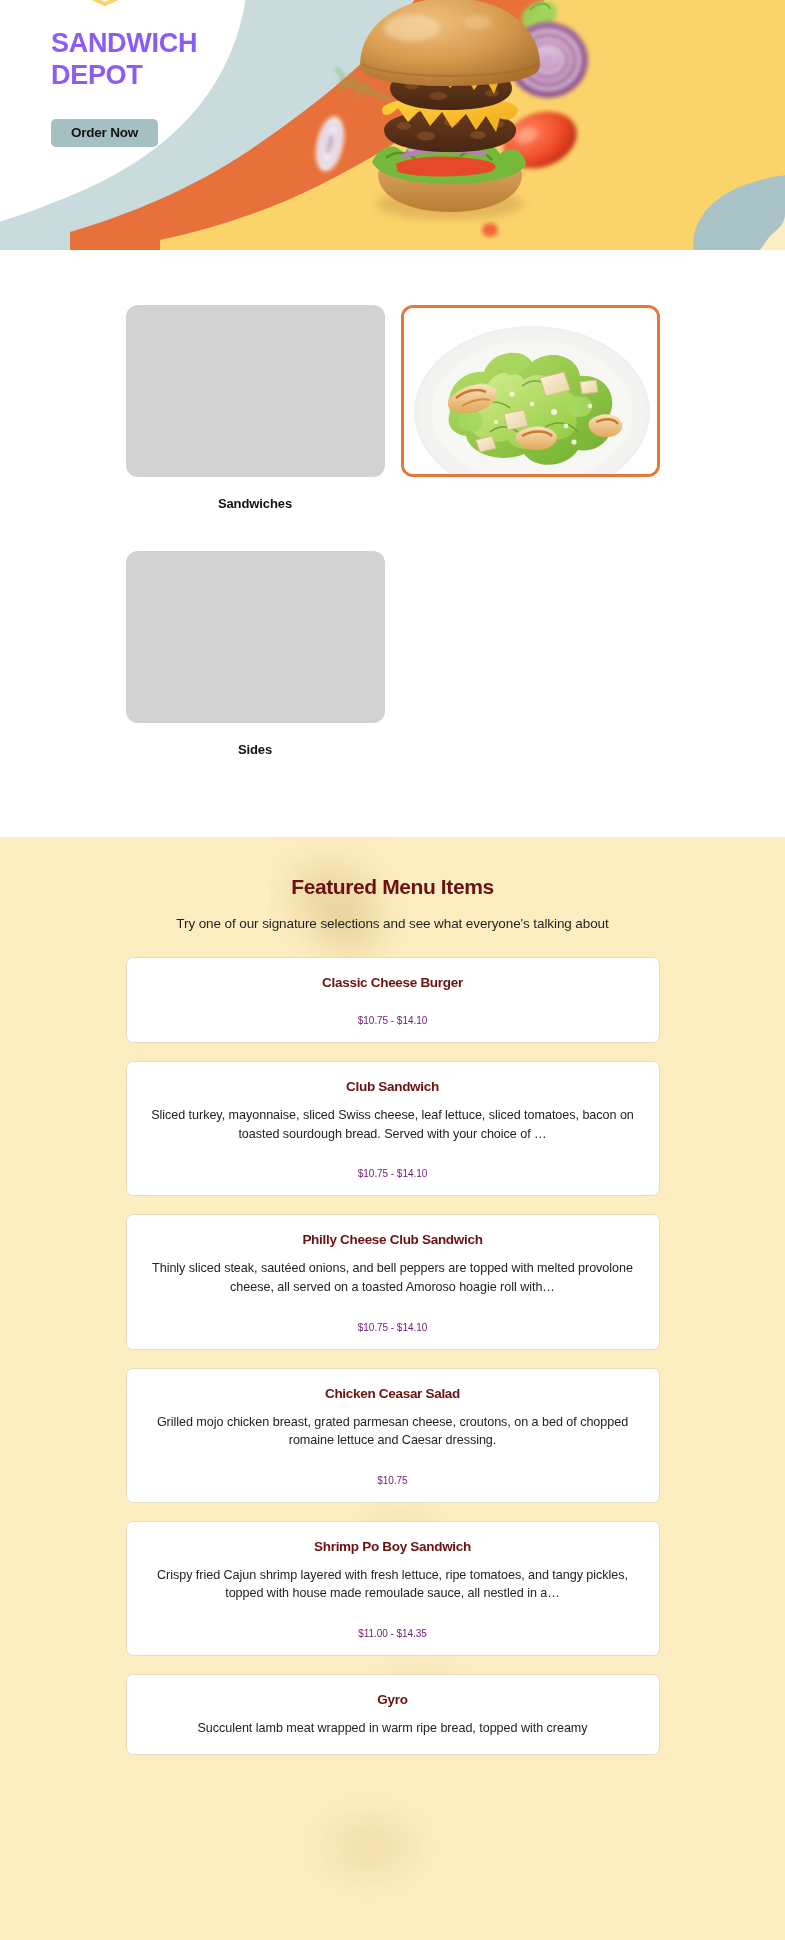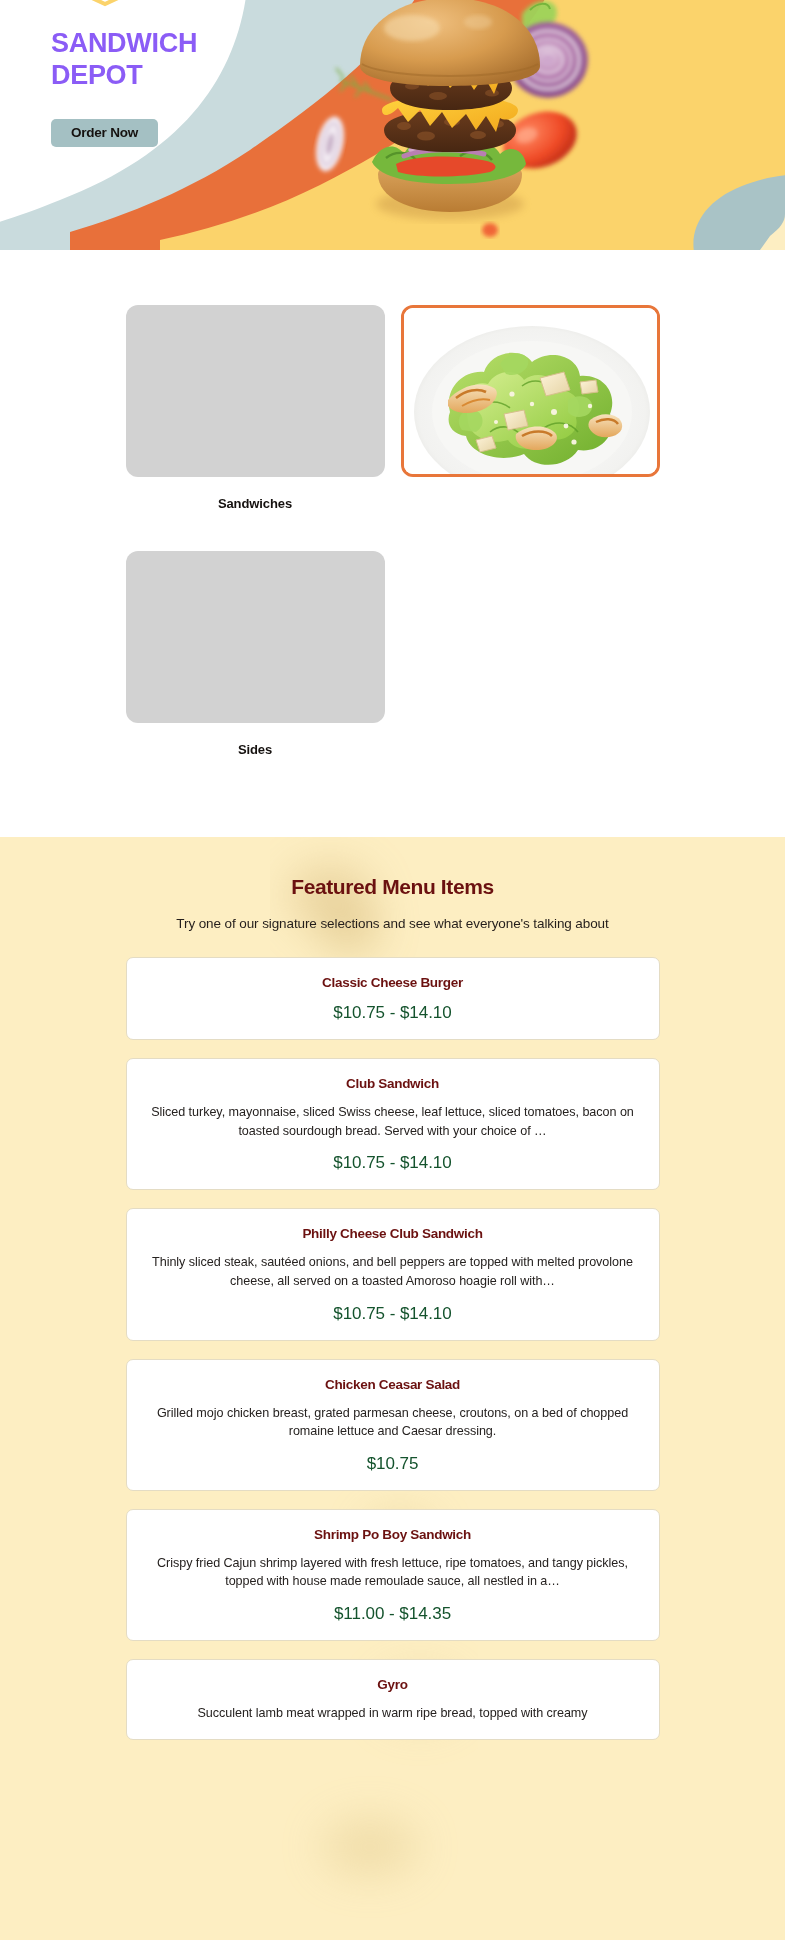--- a/index.html
+++ b/index.html
@@ -184,23 +184,23 @@
 
   .menu-desc {
     margin-top: 12px;
     font-size: 12.6px;
     line-height: 1.48;
     color: #262220;
     letter-spacing: -0.05px;
   }
 
   .menu-price {
-    margin-top: 13px;
-    font-size: 17px;
-    color: #14532d;
+    margin-top: 25px;
+    font-size: 10px;
+    color: #701a75;
     letter-spacing: -0.05px;
   }
 </style>
 </head>
 <body>
 
 <div class="page">
 
   <section class="hero">
 

